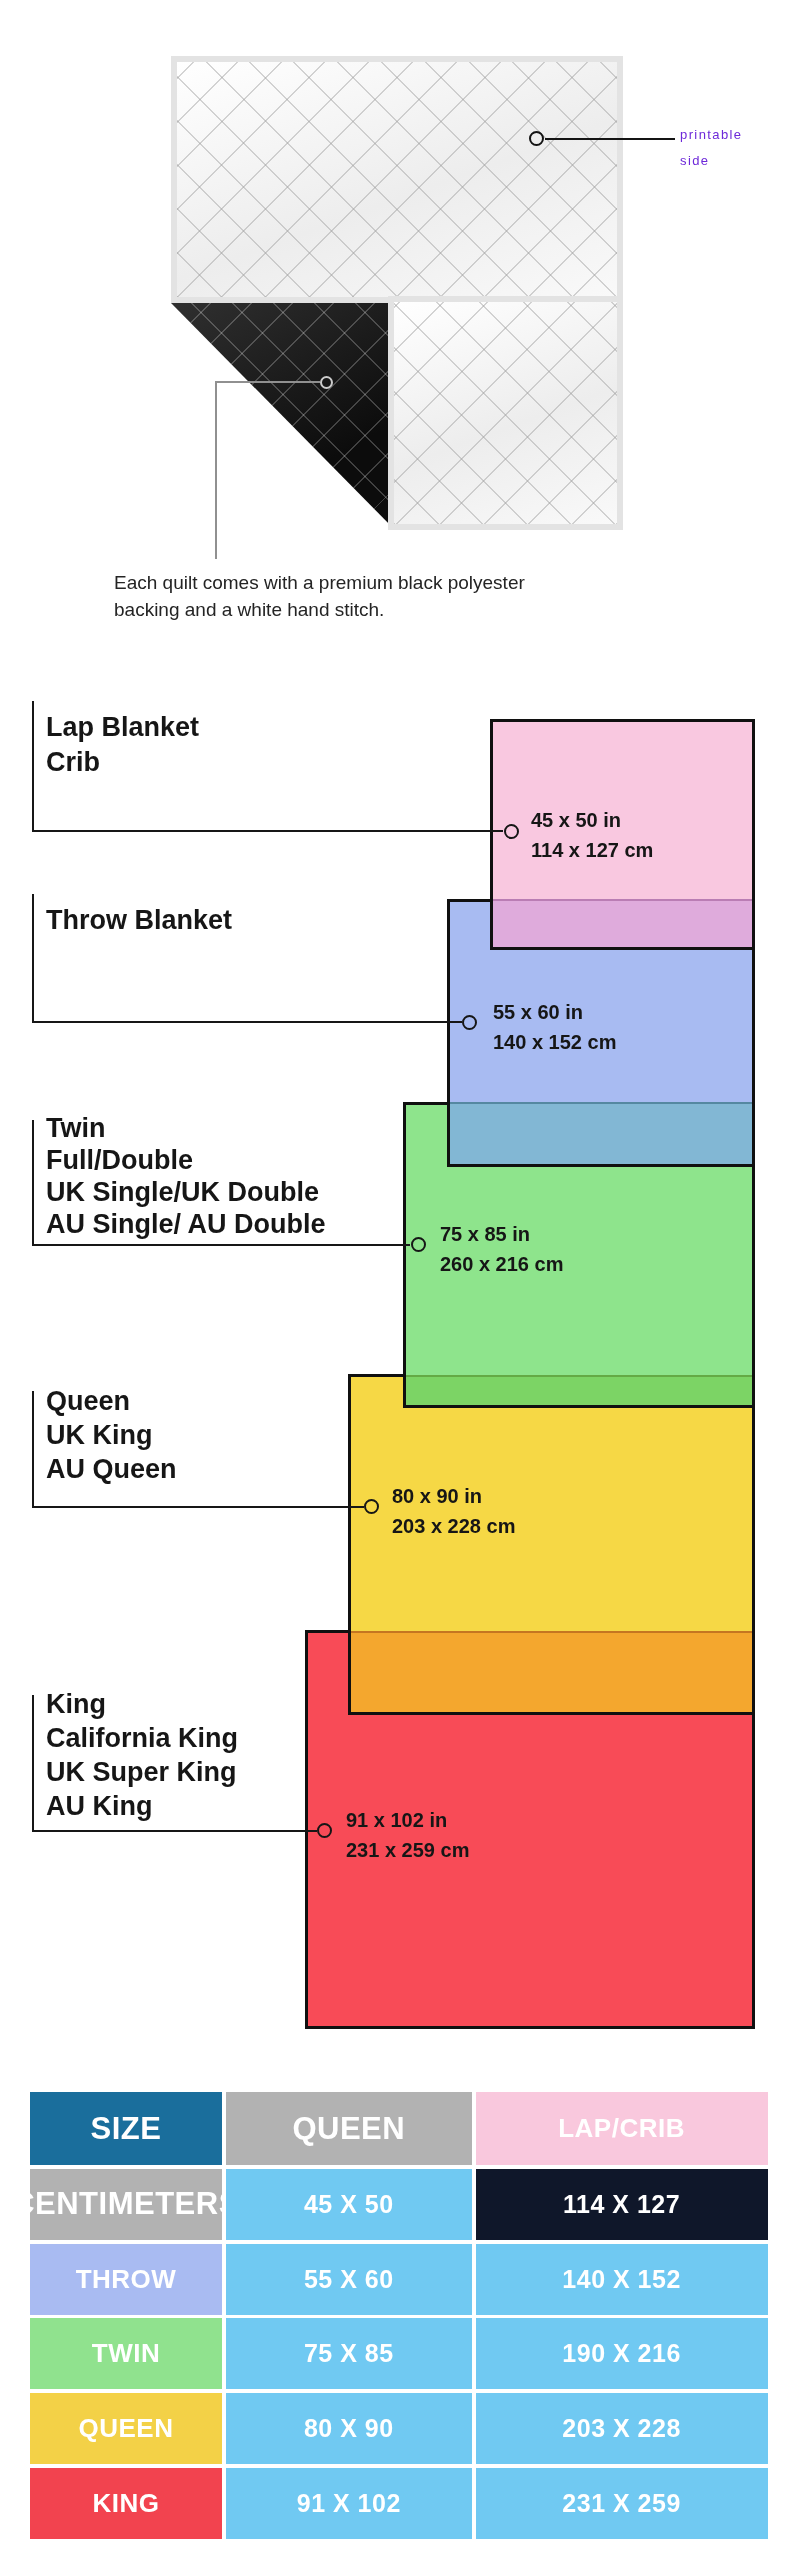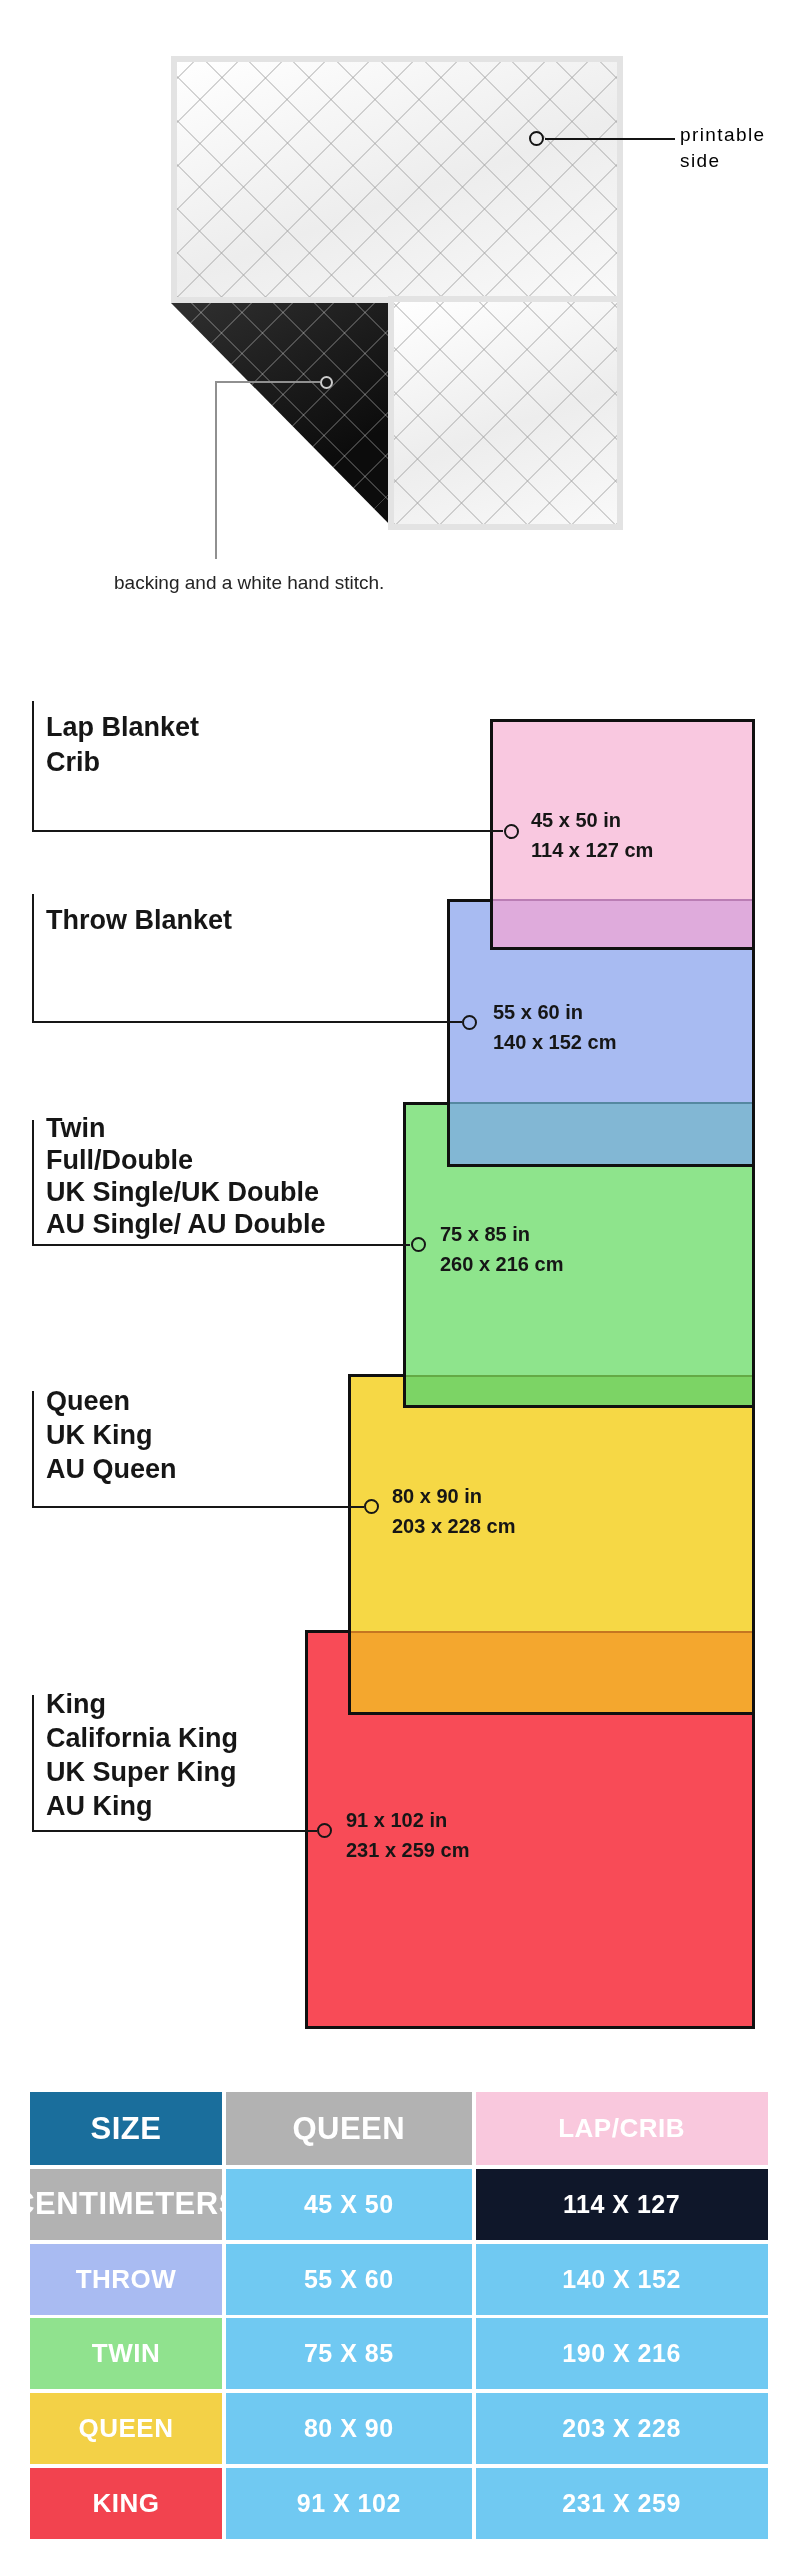--- a/index.html
+++ b/index.html
@@ -33,21 +33,21 @@
   .ann-line { background: #141414; }
   .ann-line-gray { background: #909090; }
   .ann-circle {
     width: 15.3px; height: 15.3px; border-radius: 50%;
     border: 2.9px solid #141414; background: transparent;
   }
   .ann-circle-gray {
     width: 13.4px; height: 13.4px; border-radius: 50%;
     border: 2.4px solid #cccccc; background: transparent;
   }
-  .printable-label { font-size: 19px; line-height: 26px; color: #000000; letter-spacing: 1.4px; }
+  .printable-label { font-size: 13px; line-height: 26px; color: #6d28d9; letter-spacing: 1.4px; }
   .caption { font-size: 19px; line-height: 27px; color: #242424; }
 
   
   .rect { border: 3.8px solid #101010; }
   .band { position: absolute; left: 0; right: 0; bottom: 0; }
   .band-pink   { border-top: 2.9px solid rgba(150, 80, 140, 0.5); }
   .band-blue   { border-top: 2.9px solid rgba(30, 80, 100, 0.45); }
   .band-green  { border-top: 2.9px solid rgba(70, 120, 30, 0.45); }
   .band-yellow { border-top: 2.9px solid rgba(150, 70, 20, 0.5); }
 
@@ -94,20 +94,21 @@
     <div class="abs printable-label" style="left:680px; top:122px;">
       <div>printable</div>
       <div>side</div>
     </div>
 
     <div class="abs ann-circle-gray" style="left:320px; top:376px; z-index:3;"></div>
     <div class="abs ann-line-gray" style="left:215px; top:381px; width:105px; height:1.9px; z-index:3;"></div>
     <div class="abs ann-line-gray" style="left:215px; top:381px; width:1.9px; height:178px; z-index:3;"></div>
 
     <div class="abs caption" style="left:114px; top:569px; width:516px;">
+      <div>Each quilt comes with a premium black polyester</div>
       <div>backing and a white hand stitch.</div>
     </div>
   </div>
 
   <div>
 
     <div class="abs rect z10" style="left: 305px; top: 1630px; width: 450px; height: 399px; background-color: rgb(248, 75, 87);"></div>
 
     <div class="abs rect z20" style="left: 348px; top: 1374px; width: 407px; height: 341px; background-color: rgb(246, 216, 69);">
       <div class="band band-yellow" style="height: 81px; background-color: rgb(244, 167, 46);"></div>

